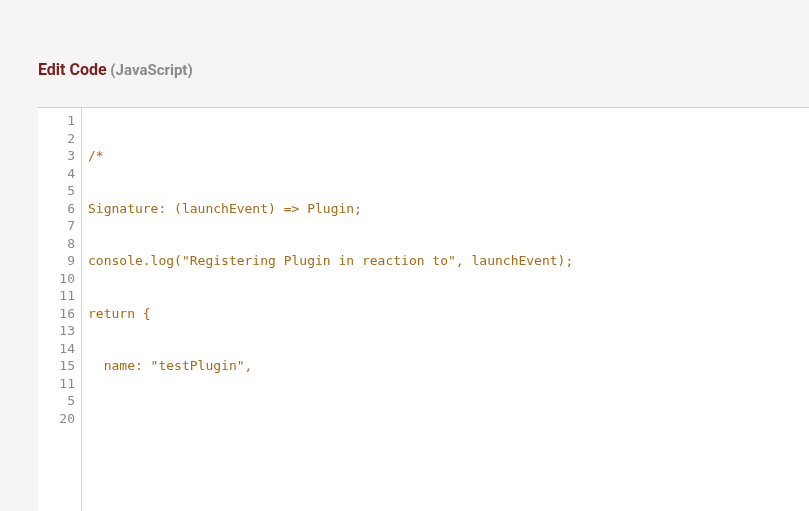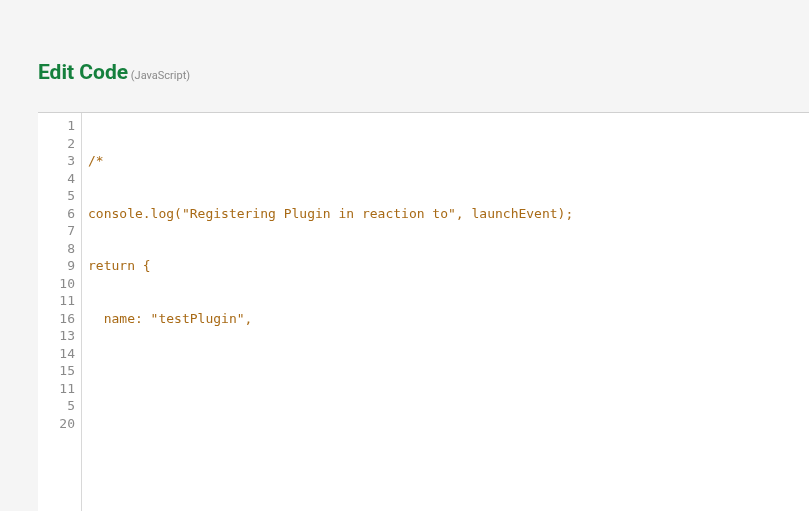--- a/index.html
+++ b/index.html
@@ -10,28 +10,28 @@
       height: 511px;
       overflow: hidden;
     }
     .container {
       padding: 60px 0 0 38px;
     }
     .header {
       margin-bottom: 28px;
     }
     .header-title {
-      font-size: 21px;
+      font-size: 16px;
       font-weight: 700;
-      color: #15803d;
+      color: #7f1d1d;
       display: inline;
     }
     .header-lang {
-      font-size: 11px;
-      font-weight: 400;
+      font-size: 15px;
+      font-weight: 700;
       color: #8a8a8a;
       display: inline;
     }
     .editor-wrapper {
       border-top: 1px solid #d0d0d0;
       background: #ffffff;
       display: flex;
       width: 100%;
     }
     .gutter {
@@ -89,20 +89,21 @@
       <div>16</div>
       <div>13</div>
       <div>14</div>
       <div>15</div>
       <div>11</div>
       <div>5</div>
       <div>20</div>
     </div>
     <div class="code-area">
       <div class="code-line">/*</div>
+      <div class="code-line">Signature: (launchEvent) =&gt; Plugin;</div>
       <div class="code-line">console.log("Registering Plugin in reaction to", launchEvent);</div>
       <div class="code-line">return {</div>
       <div class="code-line">  name: "testPlugin",</div>
       
       
       
       
       
       
       

